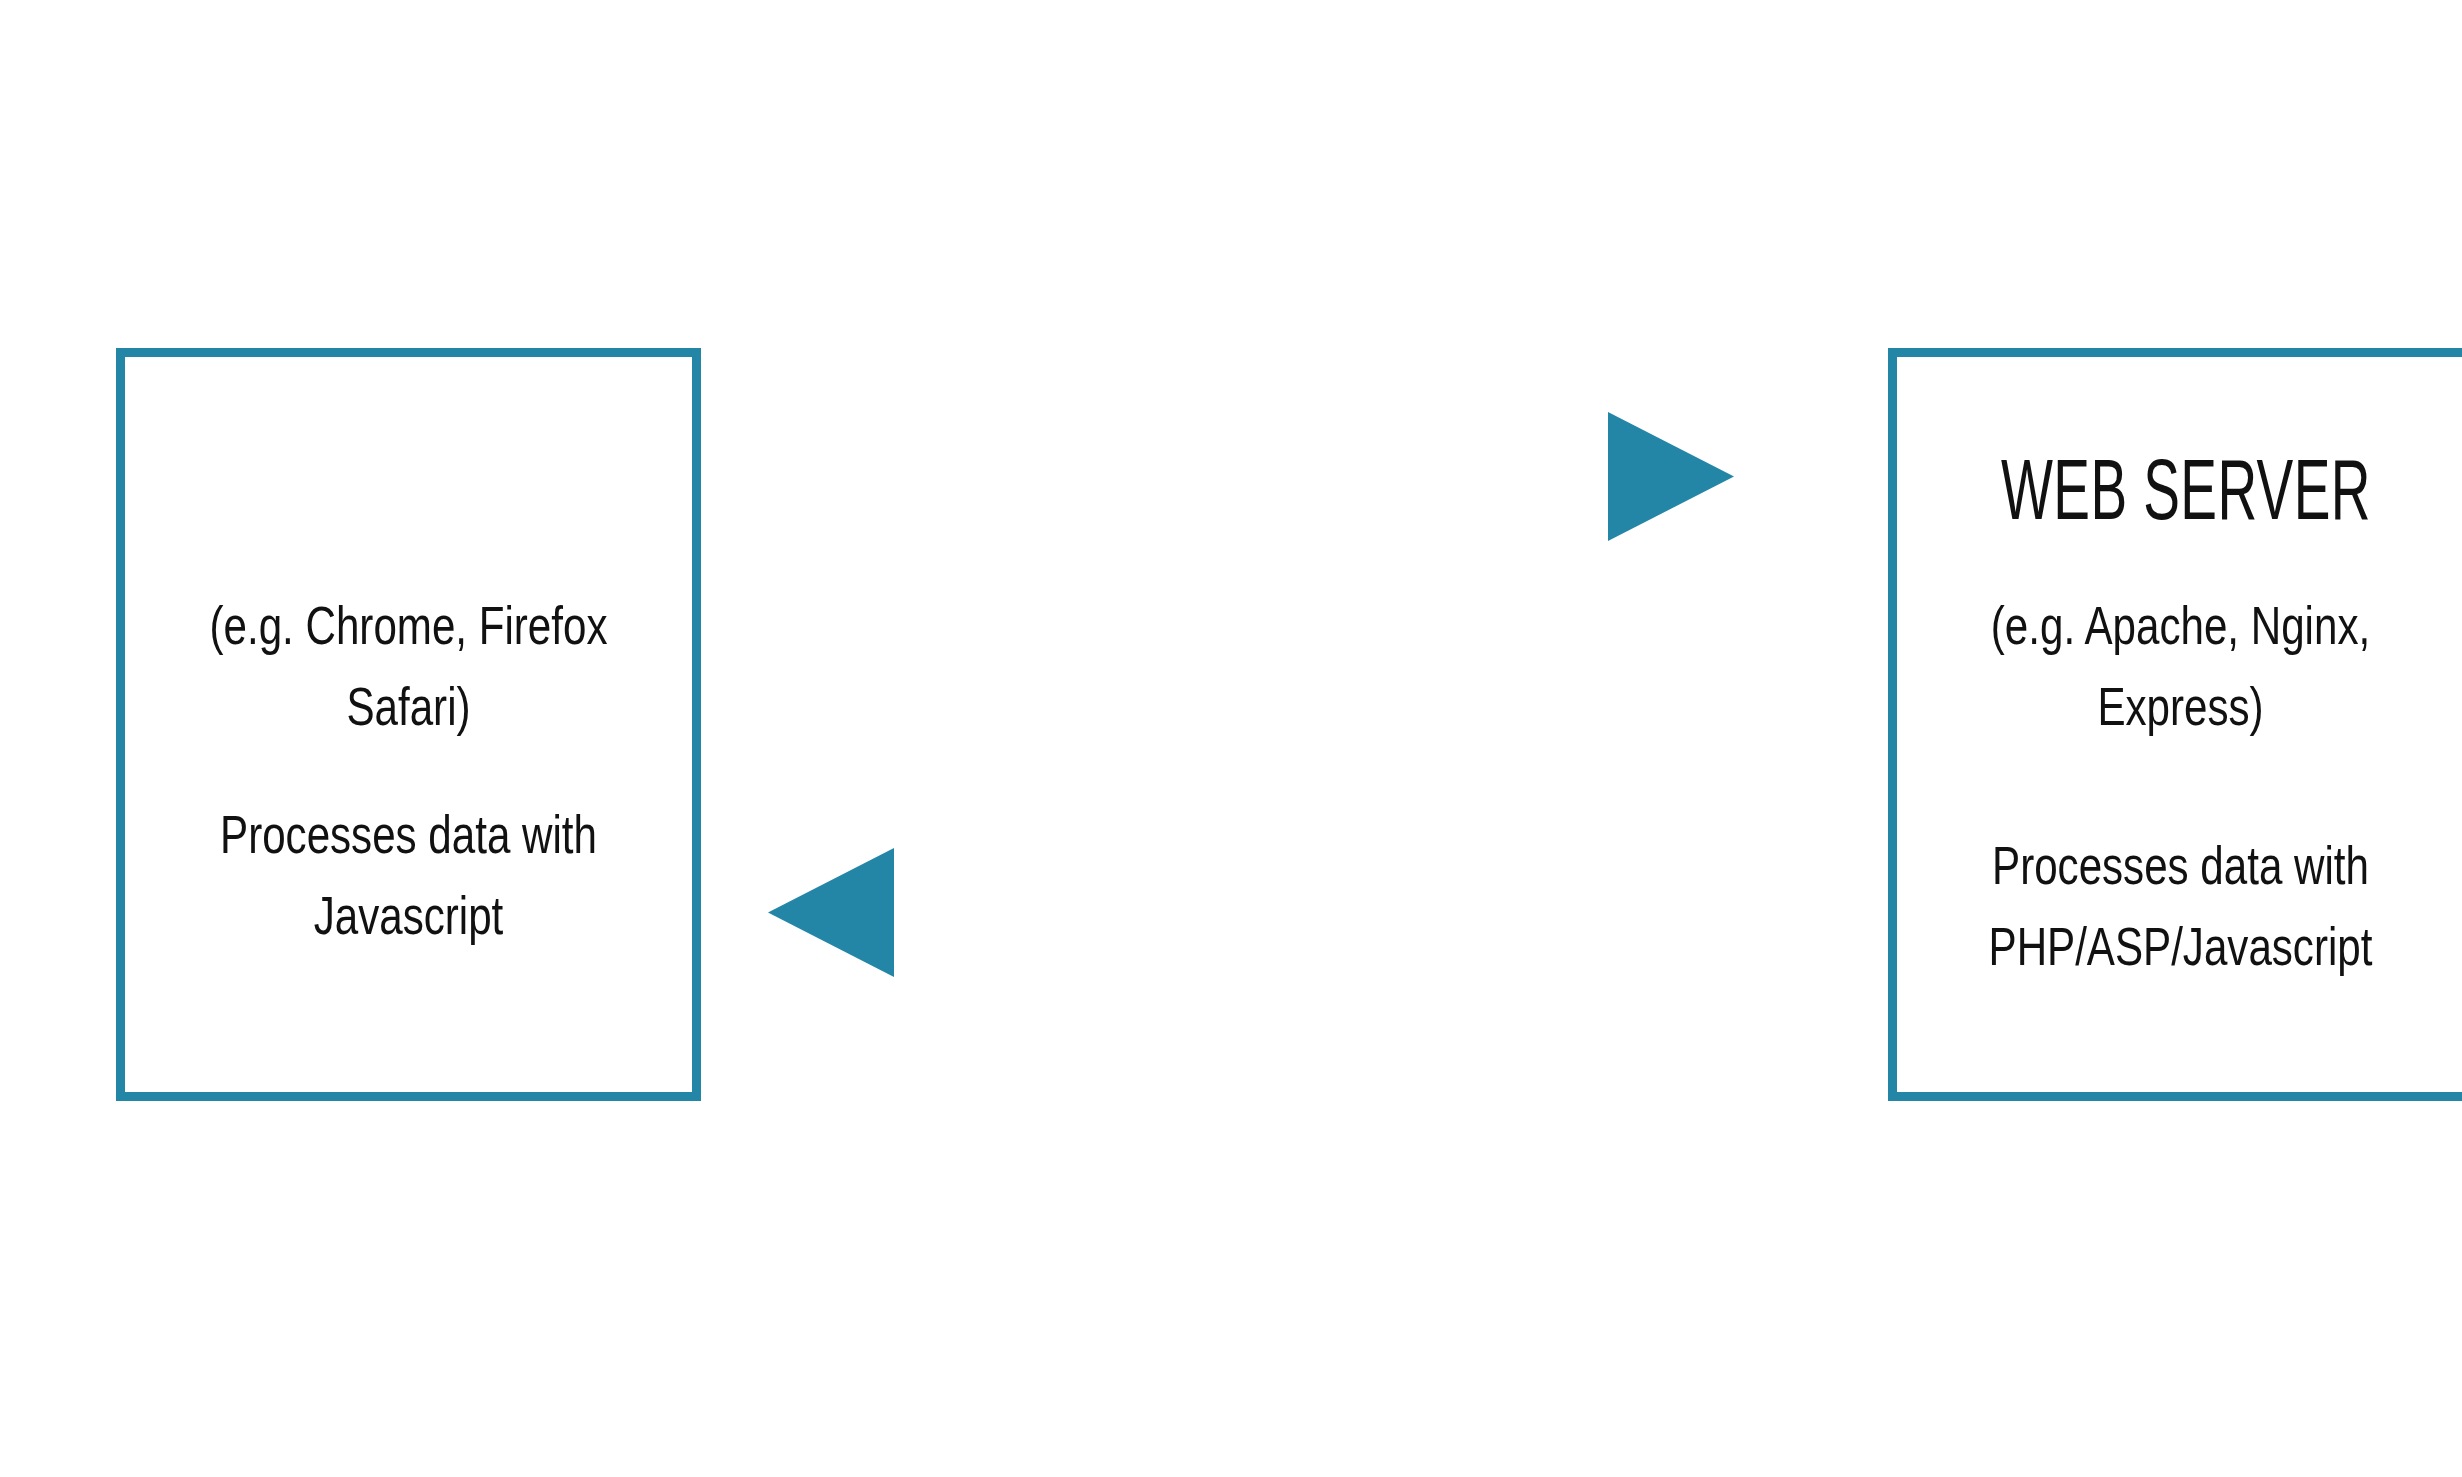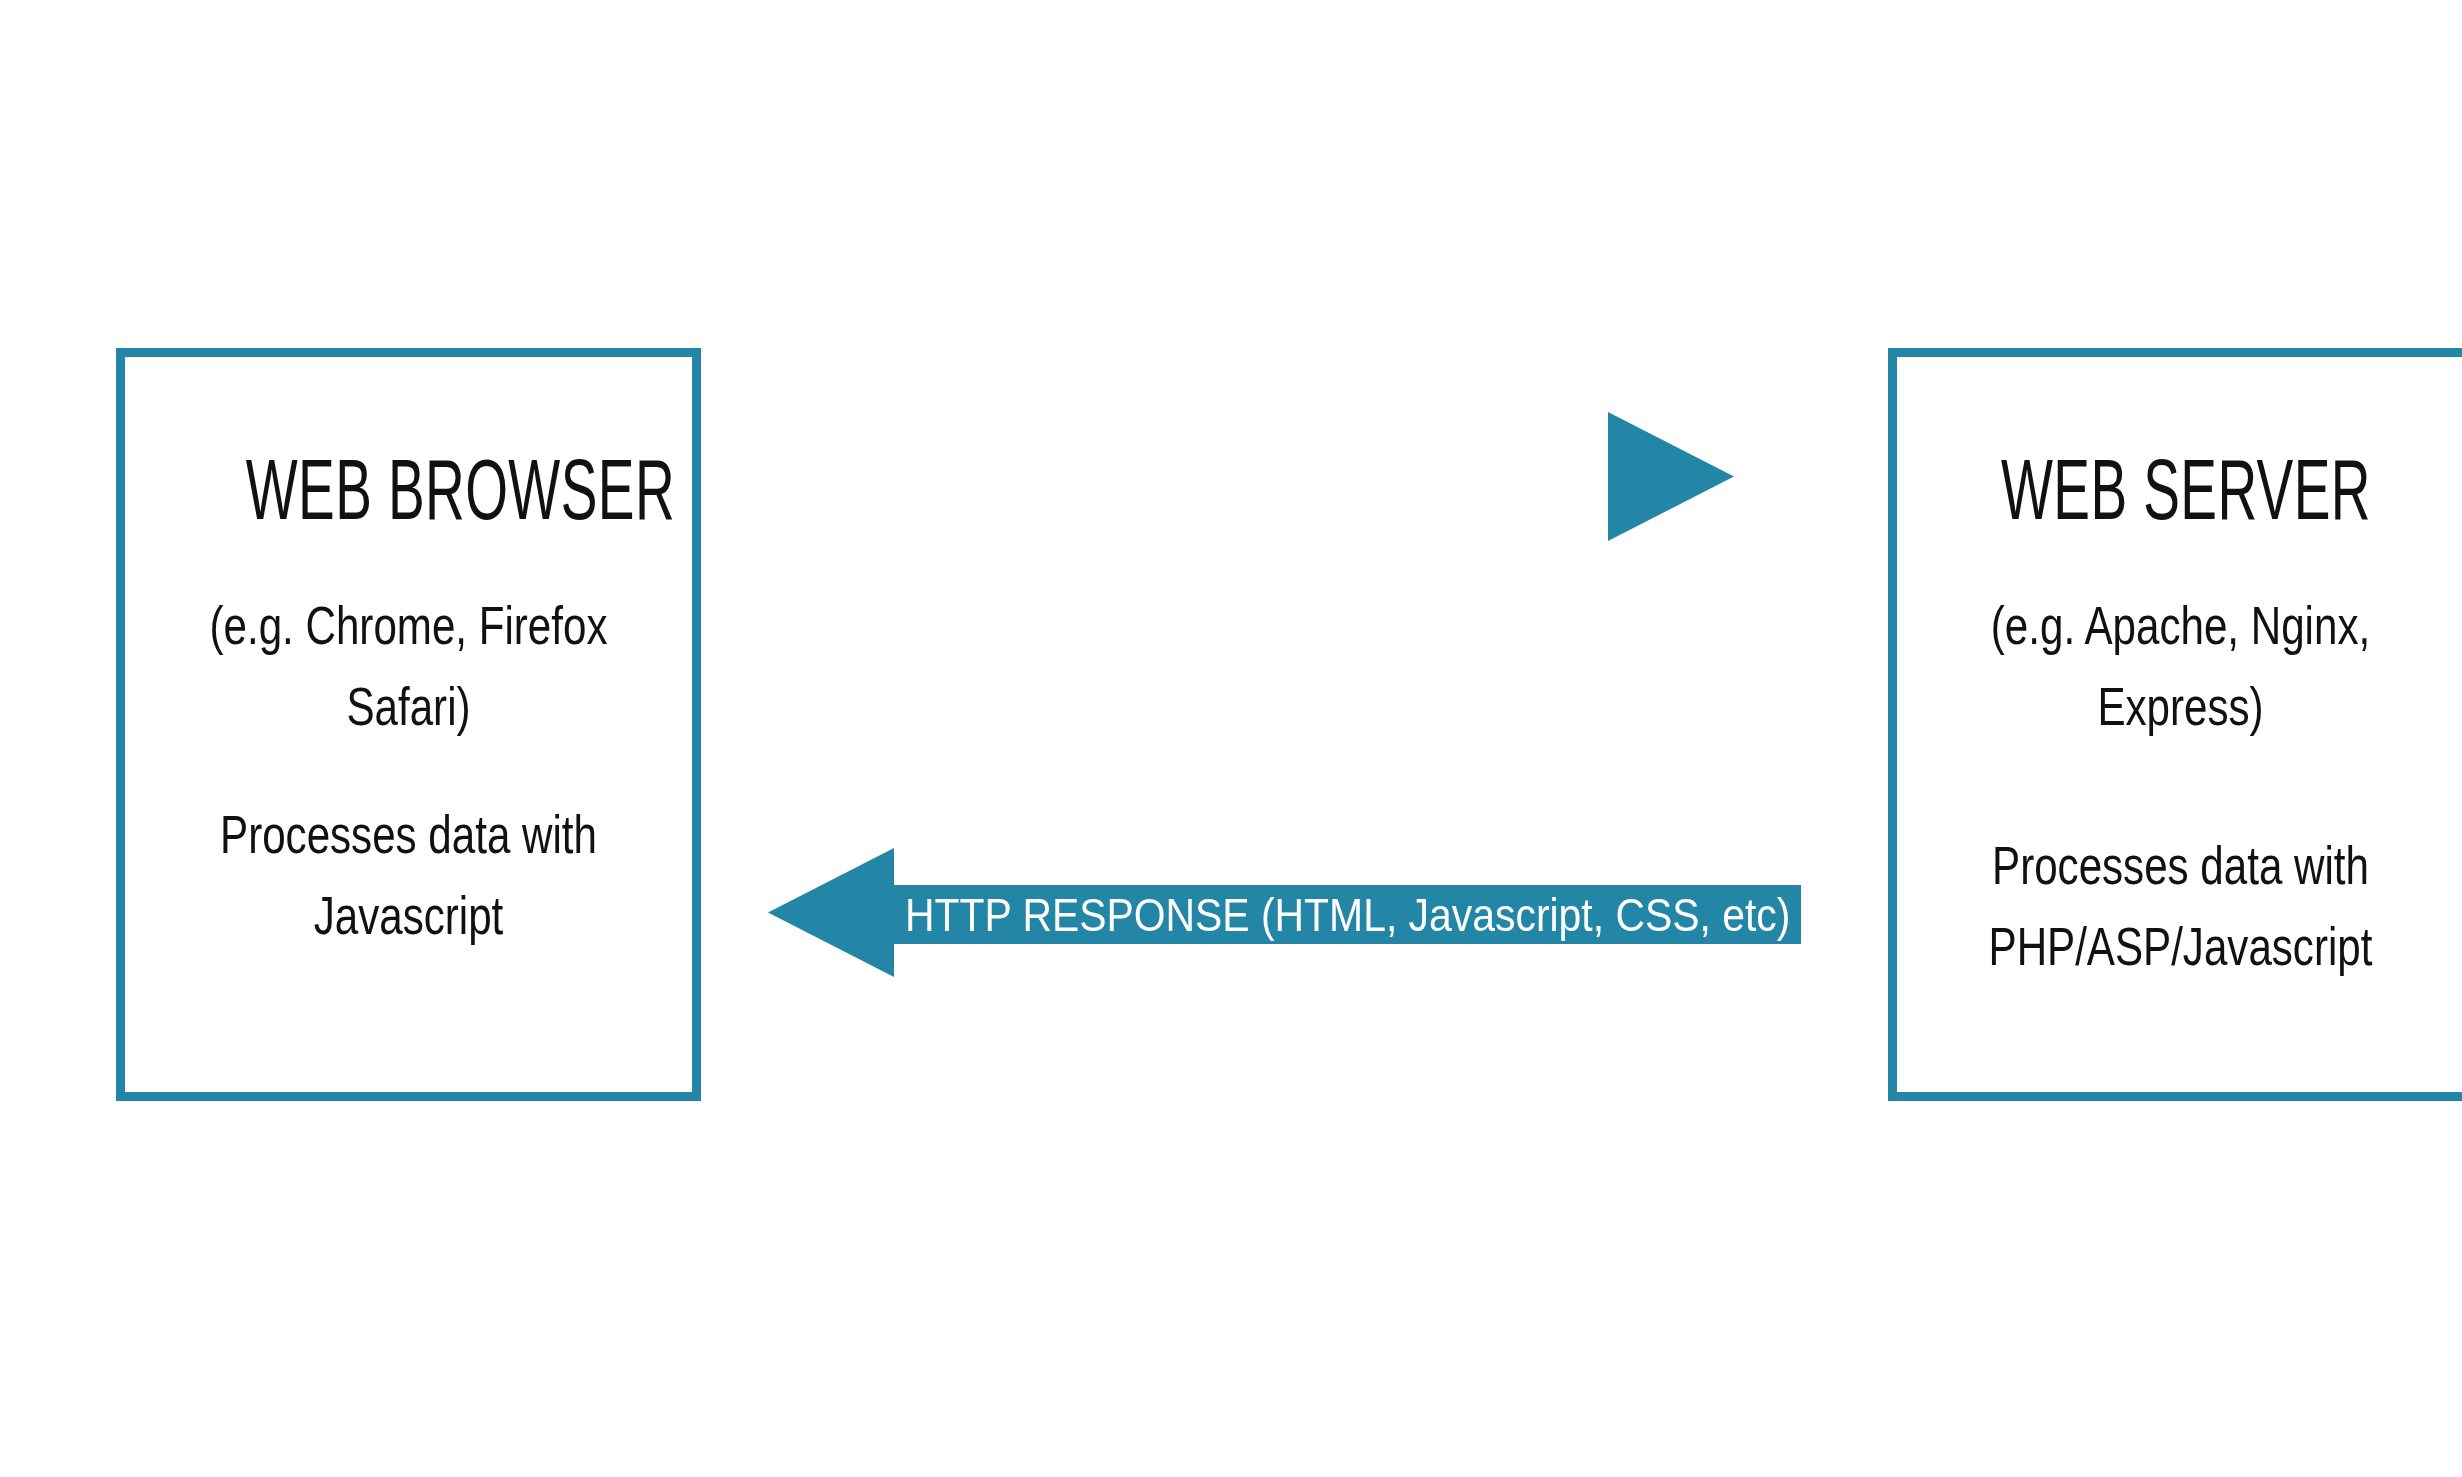--- a/index.html
+++ b/index.html
@@ -93,23 +93,20 @@
     width: 126px; height: 129px;
     clip-path: polygon(100% 0, 0 50%, 100% 100%);
   }
 </style>
 </head>
 <body>
 
 <div class="canvas">
 
   <div class="node-box box-browser">
-    <div class="box-title">
-      <span class="squeeze">WEB BROWSER</span>
-    </div>
     <div class="box-paragraph subtitle-block">
       <div>(e.g. Chrome, Firefox</div>
       <div>Safari)</div>
     </div>
     <div class="box-paragraph body-block-browser">
       <div>Processes data with</div>
       <div>Javascript</div>
     </div>
   </div>
 
@@ -122,19 +119,16 @@
       <div>Express)</div>
     </div>
     <div class="box-paragraph body-block-server">
       <div>Processes data with</div>
       <div>PHP/ASP/Javascript</div>
     </div>
   </div>
 
   <div class="arrow-head head-right"></div>
 
-  <div class="arrow-shaft shaft-response">
-    <span class="arrow-label label-response">HTTP RESPONSE (HTML, Javascript, CSS, etc)</span>
-  </div>
   <div class="arrow-head head-left"></div>
 
 </div>
 
 
 </body></html>

